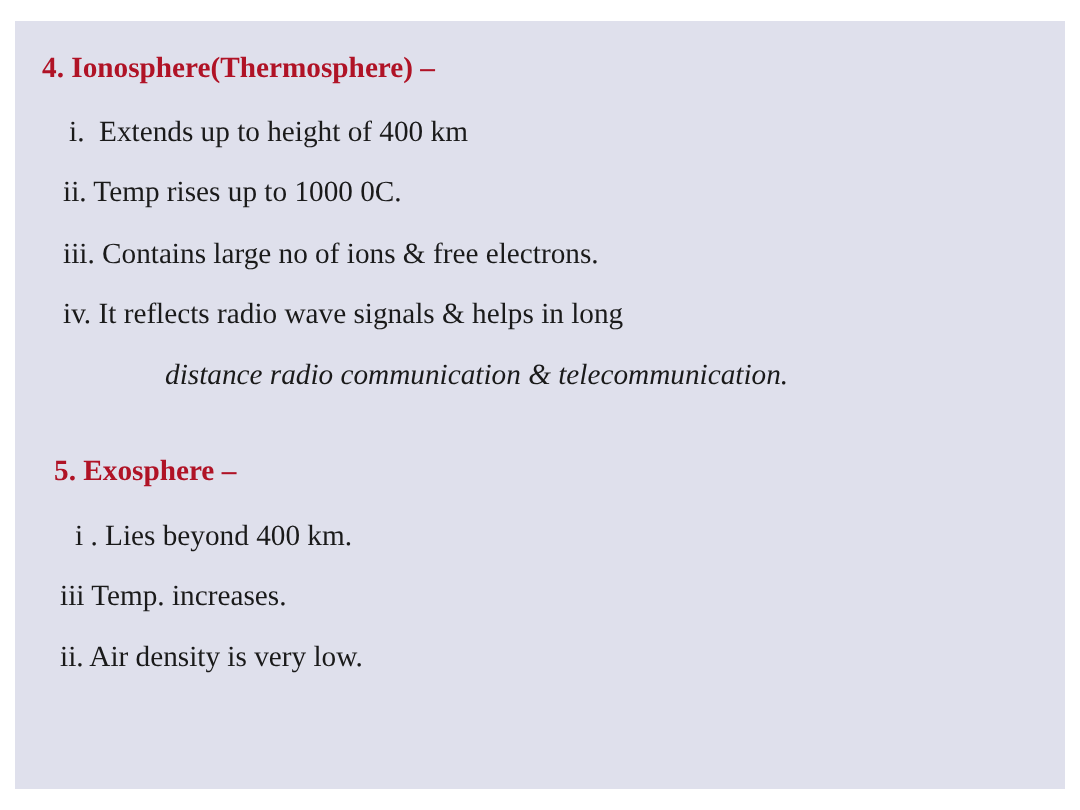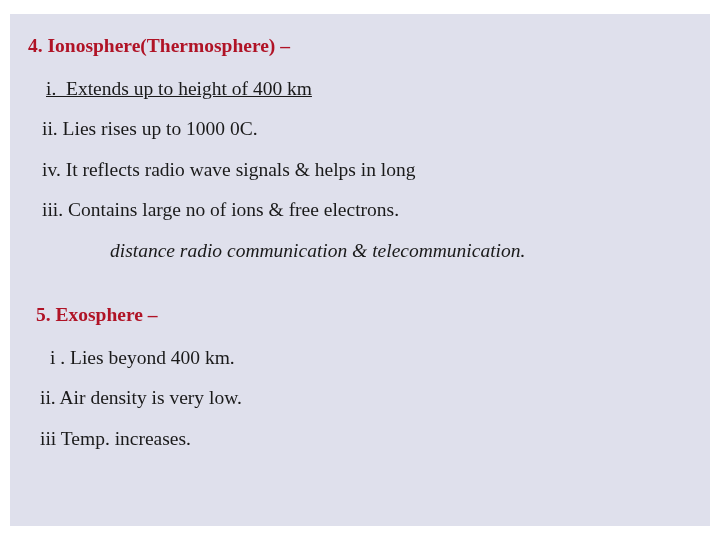--- a/index.html
+++ b/index.html
@@ -39,47 +39,47 @@
     line-height: 1.0;
     margin: 0 0 21px 0;
     white-space: pre;
   }
   .heading {
     color: #b01326;
     font-weight: bold;
     font-size: 19.5px;
     margin-bottom: 23px;
   }
-  .indent-1 { padding-left: 18px; text-decoration: underline; }
+  .indent-1 { padding-left: 18px; }
   .indent-2 { padding-left: 14px; }
   .indent-3 { padding-left: 82px; font-style: italic; }
   .indent-4 { padding-left: 12px; }
   .indent-5 { padding-left: 22px; }
   .heading-2 { padding-left: 8px; margin-top: 45px; }
 </style>
 </head>
 <body>
 
 <div class="slide">
   <div class="content">
 
     <div class="line heading">4. Ionosphere(Thermosphere) –</div>
 
     <div class="line indent-1">i.  Extends up to height of 400 km</div>
 
-    <div class="line indent-2">ii. Lies rises up to 1000 0C.</div>
+    <div class="line indent-2">ii. Temp rises up to 1000 0C.</div>
+
+    <div class="line indent-2">iii. Contains large no of ions &amp; free electrons.</div>
 
     <div class="line indent-2">iv. It reflects radio wave signals &amp; helps in long</div>
-
-    <div class="line indent-2">iii. Contains large no of ions &amp; free electrons.</div>
 
     <div class="line indent-3">distance radio communication &amp; telecommunication.</div>
 
     <div class="line heading heading-2">5. Exosphere –</div>
 
     <div class="line indent-5">i . Lies beyond 400 km.</div>
 
+    <div class="line indent-4">iii Temp. increases.</div>
+
     <div class="line indent-4">ii. Air density is very low.</div>
-
-    <div class="line indent-4">iii Temp. increases.</div>
 
   </div>
 </div>
 
 </body></html>

